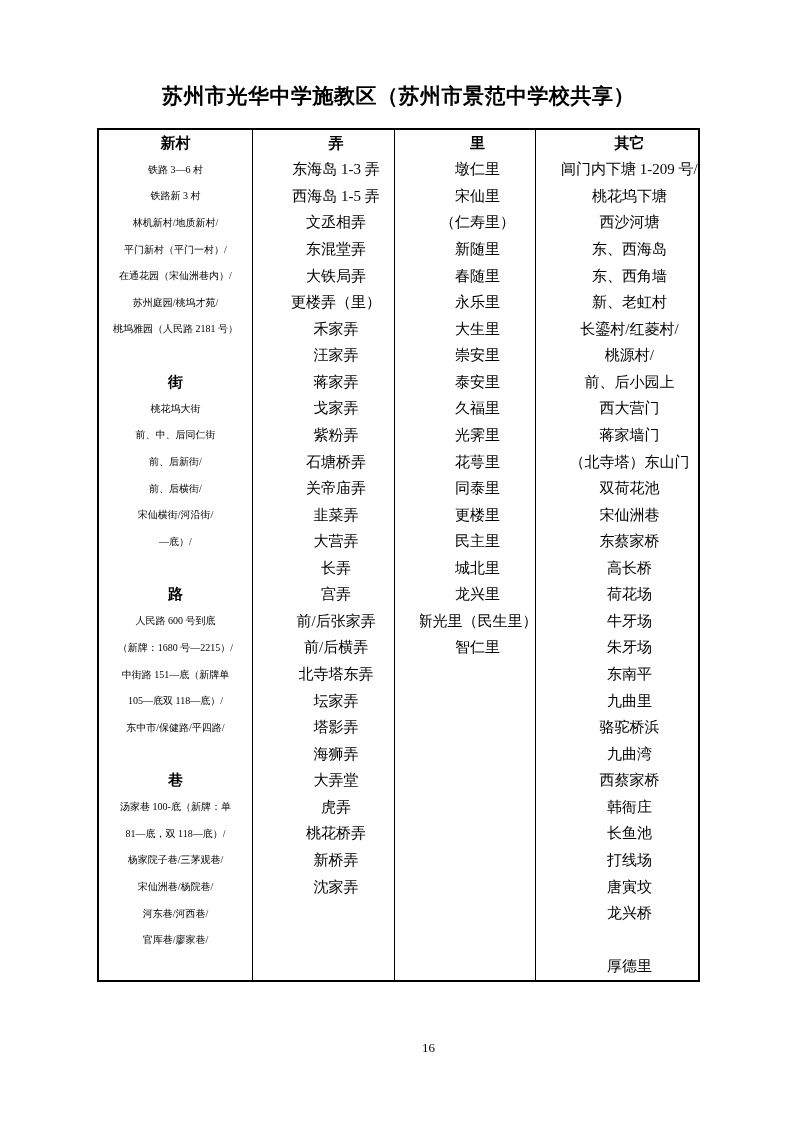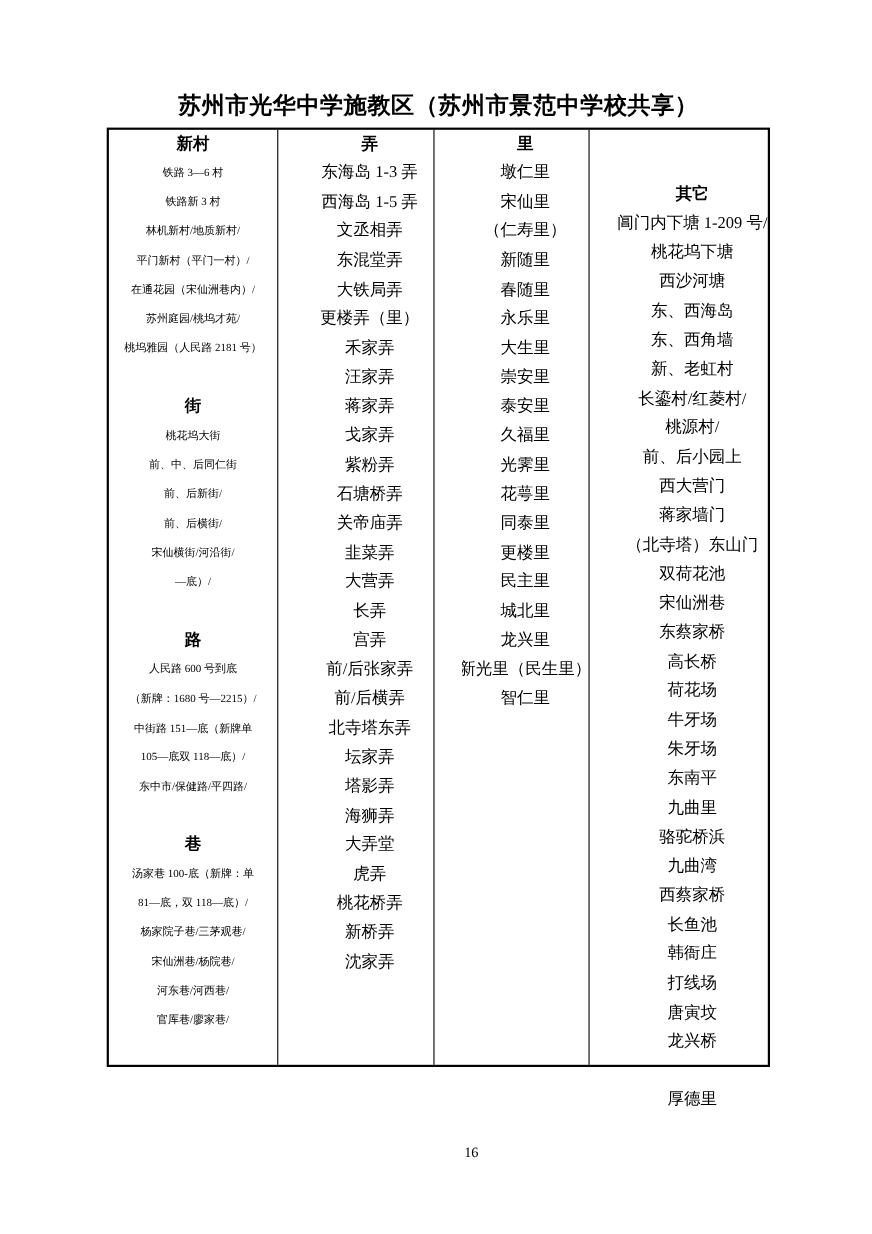--- a/index.html
+++ b/index.html
@@ -23,36 +23,36 @@
     width: 603px;
     text-align: center;
     font-size: 21px;
     font-weight: bold;
     letter-spacing: 0.5px;
     white-space: nowrap;
   }
   .district-table {
     position: absolute;
     left: 97px;
-    top: 116px;
+    top: 128px;
     width: 603px;
     height: 854px;
     border: 2px solid #000000;
     box-sizing: border-box;
     display: flex;
     gap: 25px;
   }
   .tcol {
     box-sizing: border-box;
     border-right: 1px solid #000000;
     display: grid;
     grid-template-rows: repeat(32, 1fr);
     height: 100%;
   }
-  .tcol:last-child { border-right: none; margin-top: 46px; }
+  .tcol:last-child { border-right: none; }
   .tcol-1 { width: 176px; }
   .tcol-2 { width: 134px; }
   .tcol-3 { width: 132px; }
   .tcol-4 { width: 157px; }
   .tcell {
     display: flex;
     align-items: center;
     justify-content: center;
     font-size: 15px;
     line-height: 1;
@@ -201,22 +201,22 @@
         <div class="tcell">东蔡家桥</div>
         <div class="tcell">高长桥</div>
         <div class="tcell">荷花场</div>
         <div class="tcell">牛牙场</div>
         <div class="tcell">朱牙场</div>
         <div class="tcell">东南平</div>
         <div class="tcell">九曲里</div>
         <div class="tcell">骆驼桥浜</div>
         <div class="tcell">九曲湾</div>
         <div class="tcell">西蔡家桥</div>
+        <div class="tcell">韩衙庄</div>
         <div class="tcell">长鱼池</div>
-        <div class="tcell">韩衙庄</div>
         <div class="tcell">打线场</div>
         <div class="tcell">唐寅坟</div>
         <div class="tcell">龙兴桥</div>
         <div class="tcell"></div>
         <div class="tcell">厚德里</div>
       </div>
     </div>
 
   <div class="page-number">16</div>
 </div>

